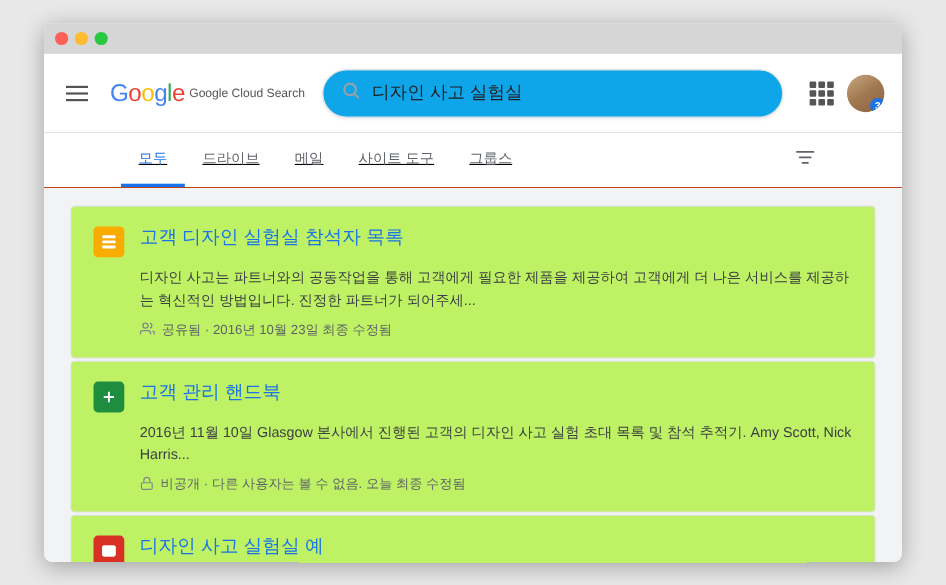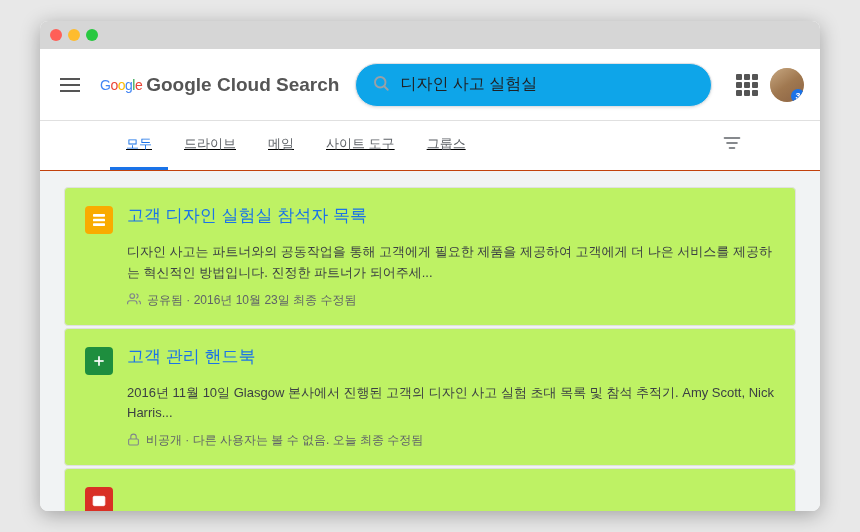--- a/index.html
+++ b/index.html
@@ -66,34 +66,34 @@
       height: 2px;
       background: #555;
     }
     .logo {
       display: flex;
       align-items: center;
       gap: 4px;
       flex-shrink: 0;
     }
     .logo-google {
-      font-size: 14px;
+      font-size: 22px;
       font-weight: 400;
       letter-spacing: -0.5px;
     }
     .logo-g { color: #4285F4; }
     .logo-o1 { color: #EA4335; }
     .logo-o2 { color: #FBBC05; }
     .logo-g2 { color: #4285F4; }
     .logo-l { color: #34A853; }
     .logo-e { color: #EA4335; }
     .logo-cloud-search {
-      font-size: 19px;
+      font-size: 11px;
       color: #555;
-      font-weight: 700;
+      font-weight: 400;
     }
     .search-bar {
       flex: 1;
       display: flex;
       align-items: center;
       border: 1px solid #dfe1e5;
       border-radius: 24px;
       padding: 0 16px;
       height: 44px;
       background: #0ea5e9;
@@ -385,17 +385,18 @@
     </div>
 
     <div class="result-card" style="padding-bottom: 10px;">
       <div class="result-header">
         <div class="result-icon icon-red">
           <svg width="14" height="14" viewBox="0 0 24 24" fill="white" stroke="white" stroke-width="1.5">
             <path d="M4 4h16c1.1 0 2 .9 2 2v12c0 1.1-.9 2-2 2H4c-1.1 0-2-.9-2-2V6c0-1.1.9-2 2-2z"></path>
             <polyline points="22,6 12,13 2,6" stroke="white" stroke-width="1.5" fill="none"></polyline>
           </svg>
         </div>
+        <div class="result-title">디자인 사고 실험실 예</div>
       </div>
     </div>
 
   </div>
 </div>
 
 </body></html>

